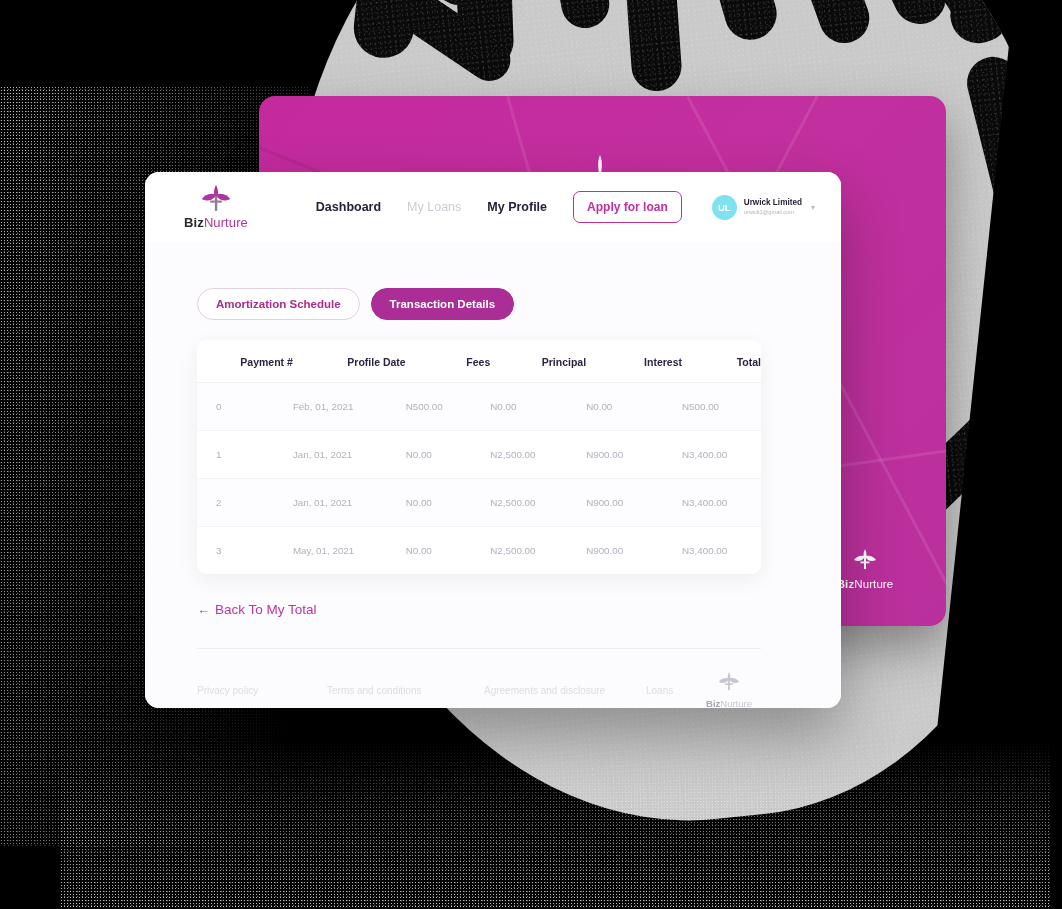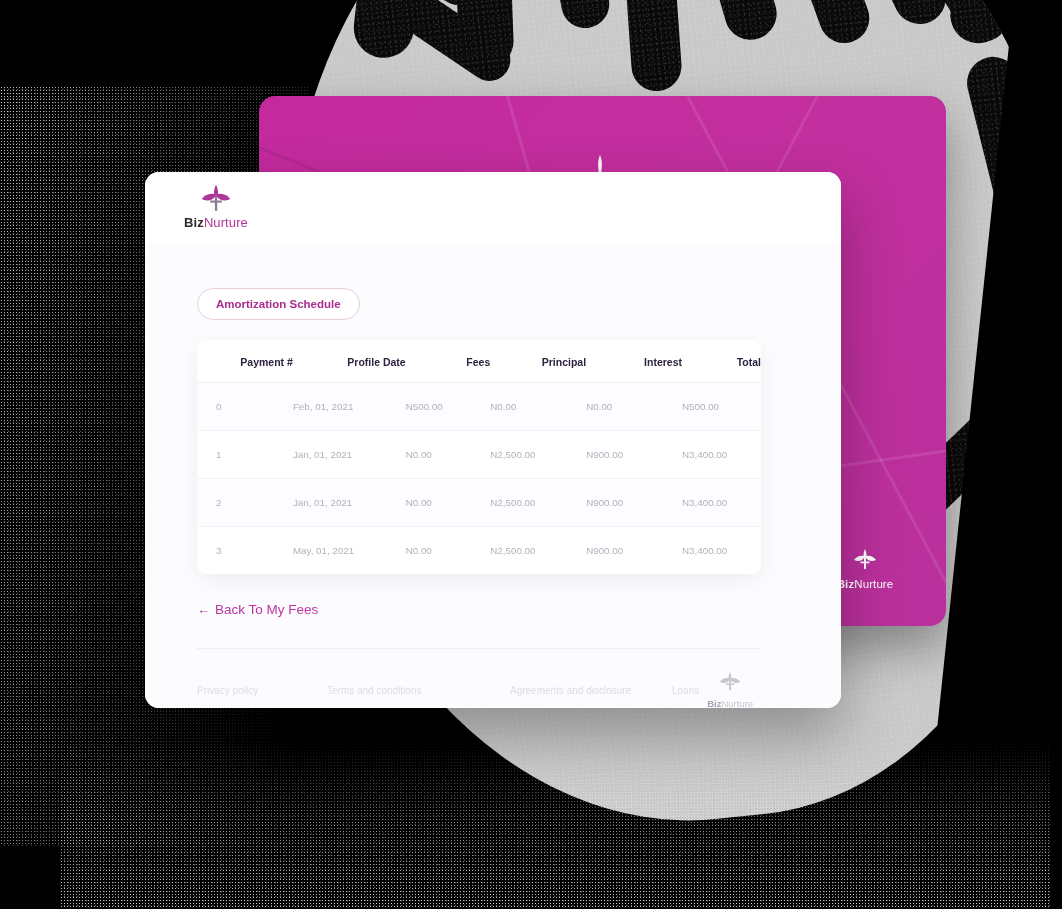--- a/index.html
+++ b/index.html
@@ -270,21 +270,21 @@
   .footer-links { display: flex; gap: 2px; flex: 1; }
   .footer-links a {
     font-size: 10px;
     color: #dedbe3;
     text-decoration: none;
     cursor: pointer;
     white-space: nowrap;
   }
   .footer-links a:nth-child(1) { width: 128px; }
   .footer-links a:nth-child(2) { width: 155px; }
-  .footer-links a:nth-child(3) { width: 160px; margin-left: 26px; }
+  .footer-links a:nth-child(3) { width: 160px; }
 
   .footer-logo { text-align: center; width: 64px; }
   .footer-logo .wd { font-size: 9.5px; color: #c9c6d0; margin-top: 1px; }
   .footer-logo .wd b { color: #a9a5b2; font-weight: 700; }
 </style>
 </head>
 <body>
 
 <div id="stage">
 
@@ -355,26 +355,42 @@
         <svg width="34" height="30" viewBox="0 0 26 24">
           <path d="M13 0.5 C15.2 5 15.2 9.5 13 12.5 C10.8 9.5 10.8 5 13 0.5 Z" fill="#b0359b"></path>
           <path d="M12.2 8.2 C8 6.8 3.8 8.8 1.6 12 C5.8 14.2 10 13.2 12.2 10.2 Z" fill="#b0359b"></path>
           <path d="M13.8 8.2 C18 6.8 22.2 8.8 24.4 12 C20.2 14.2 16 13.2 13.8 10.2 Z" fill="#b0359b"></path>
           <rect x="12.1" y="9.5" width="1.9" height="12" fill="#8d7f93"></rect>
           <rect x="8.3" y="13.2" width="9.4" height="1.7" fill="#8d7f93"></rect>
         </svg>
         <div class="wordmark"><b>Biz</b><span>Nurture</span></div>
       </div>
 
+      <div class="nav-links">
+        <span class="nav-link">Dashboard</span>
+        <span class="nav-link muted">My Loans</span>
+        <span class="nav-link">My Profile</span>
+        <button class="apply-btn">Apply for loan</button>
+
+        <div class="user">
+          <div class="avatar">UL</div>
+          <div class="user-meta">
+            <div class="nm">Urwick Limited</div>
+            <div class="em">urwick1@gmail.com</div>
+          </div>
+          <span class="caret">▾</span>
+        </div>
+      </div>
     </div>
 
     <div class="card-body">
 
       <div class="tabs">
         <div class="tab inactive">Amortization Schedule</div>
+        <div class="tab active">Transaction Details</div>
       </div>
 
       <div class="table-card">
         <table>
           <thead>
             <tr>
               <th>Payment #</th>
               <th>Profile Date</th>
               <th>Fees</th>
               <th>Principal</th>
@@ -414,21 +430,21 @@
               <td>N2,500.00</td>
               <td>N900.00</td>
               <td>N3,400.00</td>
             </tr>
           </tbody>
         </table>
       </div>
 
       <div class="back-link">
         <span class="arw">←</span>
-        <span>Back To My Fees</span>
+        <span>Back To My Total</span>
       </div>
 
       <div class="footer">
         <div class="footer-links">
           <a>Privacy policy</a>
           <a>Terms and conditions</a>
           <a>Agreements and disclosure</a>
           <a>Loans</a>
         </div>
         <div class="footer-logo">

